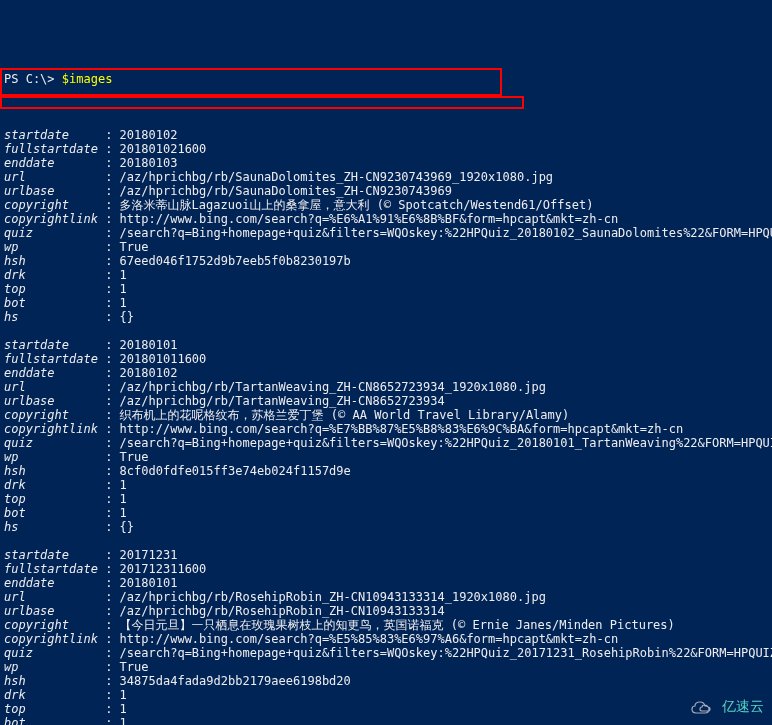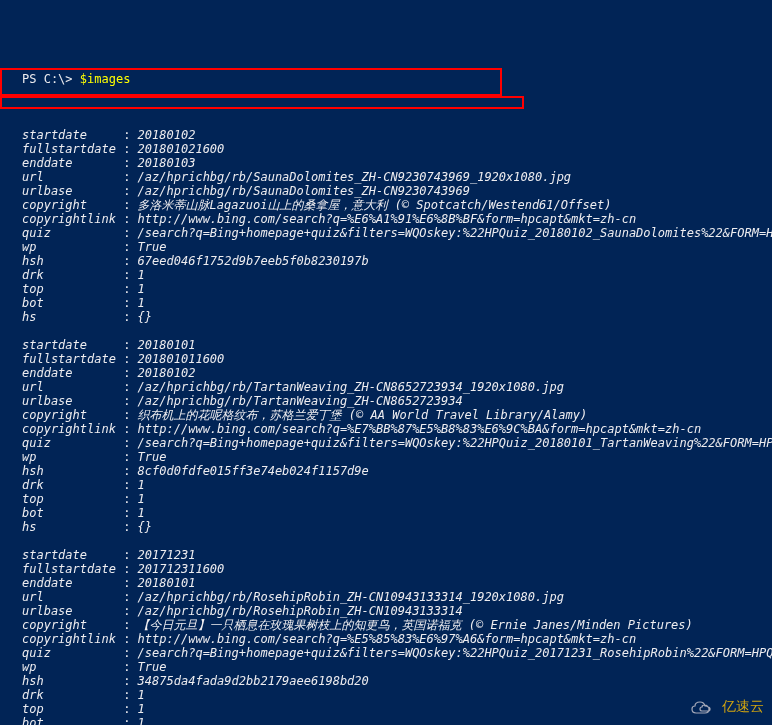--- a/index.html
+++ b/index.html
@@ -13,24 +13,24 @@
       height: 725px;
       overflow: hidden;
       position: relative;
       white-space: pre;
     }
     .terminal {
       padding: 2px 4px;
     }
     .prompt { color: #eeedf0; }
     .cmd { color: #ffff00; }
-    .row { display: block; margin-left: 18px; }
+    .row { display: block; }
     .key { display: inline-block; min-width: 100px; font-style: italic; }
     .sep { display: inline-block; }
-    .val { display: inline; font-style: italic; }
+    .val { display: inline; }
     .redbox {
       border: 2px solid #ff0000;
       position: absolute;
     }
     .red1 { left: 0px; top: 68px; width: 502px; height: 28px; }
     .red2 { left: 0px; top: 96px; width: 524px; height: 13px; }
     .watermark {
       position: absolute;
       right: 8px;
       bottom: 8px;
@@ -38,21 +38,21 @@
       align-items: center;
       gap: 6px;
       opacity: 0.9;
     }
     .wm-icon {
       width: 28px; height: 20px;
       display: flex; align-items: center; justify-content: center;
     }
     .wm-icon svg { width: 28px; height: 20px; }
     .wm-text {
-      color: #eab308;
+      color: #5eead4;
       font-family: Liberation Serif, serif;
       font-size: 14px;
       font-weight: 500;
     }
   </style>
 </head>
 <body>
 
 
 

